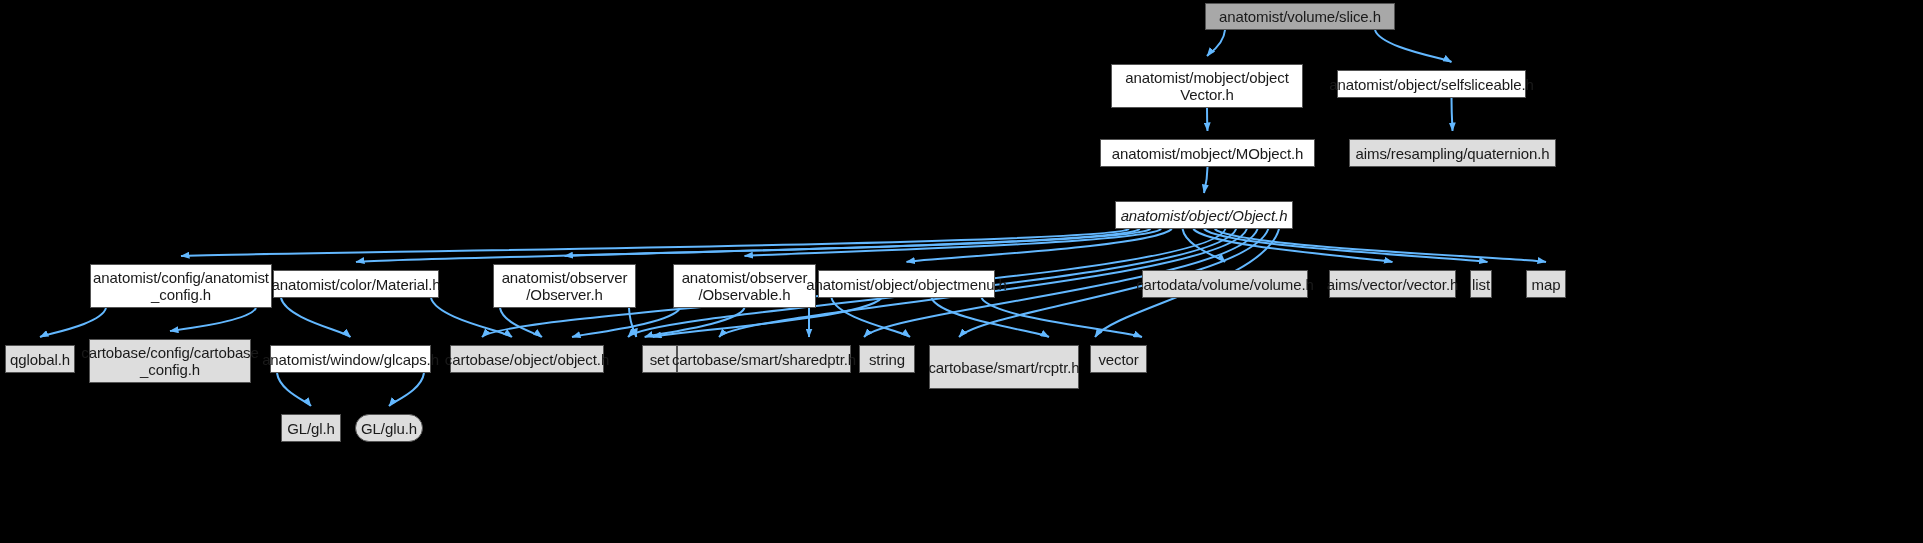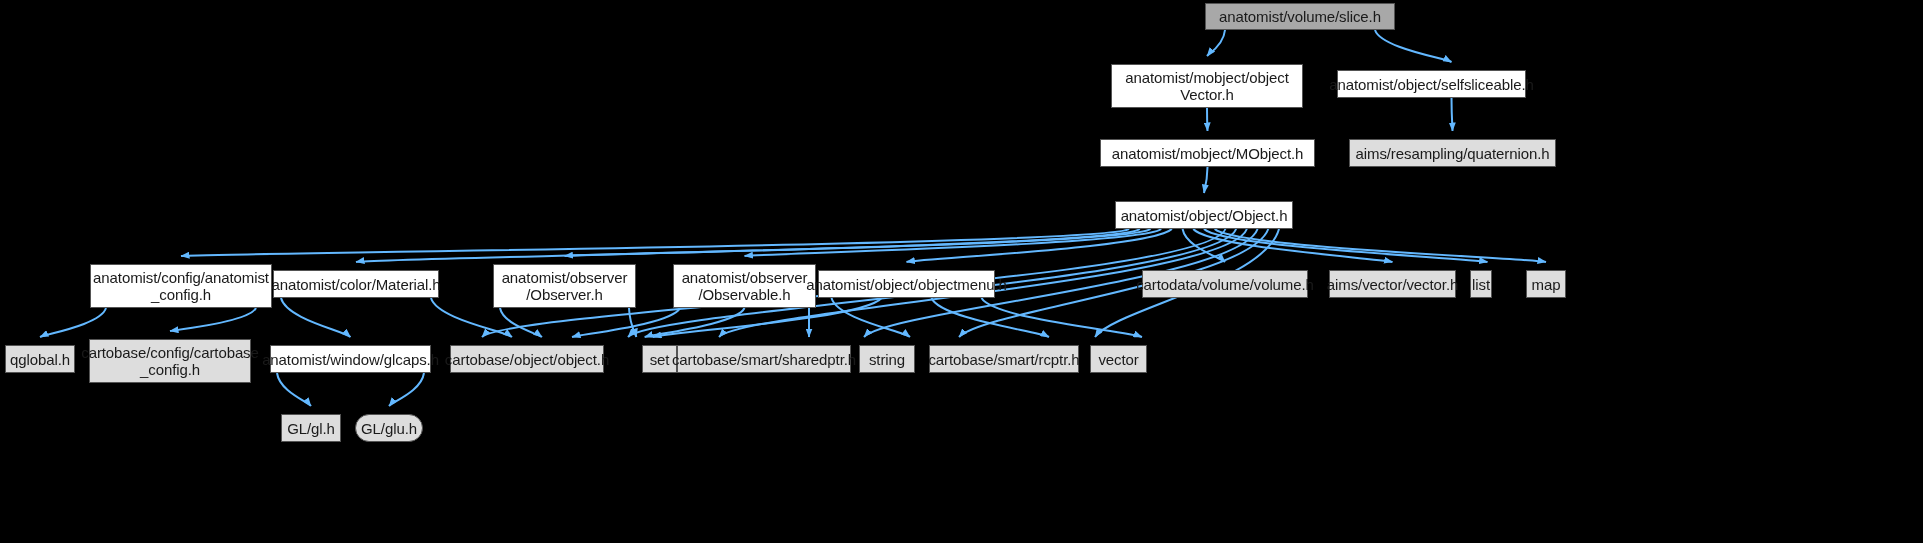--- a/index.html
+++ b/index.html
@@ -99,39 +99,39 @@
         <path d="M 424 373 C 421.305 391.45, 392.465 401.7, 389 406" fill="none" stroke="#63b8ff" stroke-width="2" marker-end="url(#arrowhead)"></path>
       </g>
   </svg>
   <div id="node-layer">
       <div class="node root" style="left: 1205px; top: 3px; width: 190px; height: 27px;">anatomist/volume/slice.h</div>
       <div class="node white" style="left: 1111px; top: 64px; width: 192px; height: 44px;">anatomist/mobject/object
 Vector.h</div>
       <div class="node white" style="left: 1337px; top: 70px; width: 189px; height: 28px;">anatomist/object/selfsliceable.h</div>
       <div class="node white" style="left: 1100px; top: 139px; width: 215px; height: 28px;">anatomist/mobject/MObject.h</div>
       <div class="node gray" style="left: 1349px; top: 139px; width: 207px; height: 28px;">aims/resampling/quaternion.h</div>
-      <div class="node white" style="left: 1115px; top: 201px; width: 178px; height: 28px;">anatomist/object/Object.h</div>
+      <div class="node white" style="left: 1115px; top: 201px; width: 178px; height: 28px; font-style: italic;">anatomist/object/Object.h</div>
       <div class="node white" style="left: 90px; top: 264px; width: 182px; height: 44px;">anatomist/config/anatomist
 _config.h</div>
       <div class="node white" style="left: 273px; top: 270px; width: 166px; height: 28px;">anatomist/color/Material.h</div>
       <div class="node white" style="left: 493px; top: 264px; width: 143px; height: 44px;">anatomist/observer
 /Observer.h</div>
       <div class="node white" style="left: 673px; top: 264px; width: 143px; height: 44px;">anatomist/observer
 /Observable.h</div>
       <div class="node white" style="left: 818px; top: 270px; width: 177px; height: 28px;">anatomist/object/objectmenu.h</div>
       <div class="node gray" style="left: 1142px; top: 270px; width: 166px; height: 28px;">cartodata/volume/volume.h</div>
       <div class="node gray" style="left: 1329px; top: 270px; width: 127px; height: 28px;">aims/vector/vector.h</div>
       <div class="node gray" style="left: 1470px; top: 270px; width: 17px; height: 28px;">list</div>
       <div class="node gray" style="left: 1526px; top: 270px; width: 40px; height: 28px;">map</div>
       <div class="node gray" style="left: 5px; top: 345px; width: 70px; height: 28px;">qglobal.h</div>
       <div class="node gray" style="left: 89px; top: 339px; width: 162px; height: 44px;">cartobase/config/cartobase
 _config.h</div>
       <div class="node white" style="left: 270px; top: 345px; width: 161px; height: 28px;">anatomist/window/glcaps.h</div>
       <div class="node gray" style="left: 450px; top: 345px; width: 154px; height: 28px;">cartobase/object/object.h</div>
       <div class="node gray" style="left: 642px; top: 345px; width: 35px; height: 28px;">set</div>
       <div class="node gray" style="left: 677px; top: 345px; width: 174px; height: 28px;">cartobase/smart/sharedptr.h</div>
       <div class="node gray" style="left: 859px; top: 345px; width: 56px; height: 28px;">string</div>
-      <div class="node gray" style="left: 929px; top: 345px; width: 150px; height: 28px;">cartobase/smart/rcptr.h</div>
+      <div class="node gray" style="left: 929px; top: 345px; width: 150px; height: 44px;">cartobase/smart/rcptr.h</div>
       <div class="node gray" style="left: 1090px; top: 345px; width: 57px; height: 28px;">vector</div>
       <div class="node gray" style="left: 281px; top: 414px; width: 60px; height: 28px;">GL/gl.h</div>
       <div class="node gray" style="left: 355px; top: 414px; width: 68px; height: 28px; border-radius: 14px;">GL/glu.h</div>
     </div>
 </div>
 
 </body></html>

